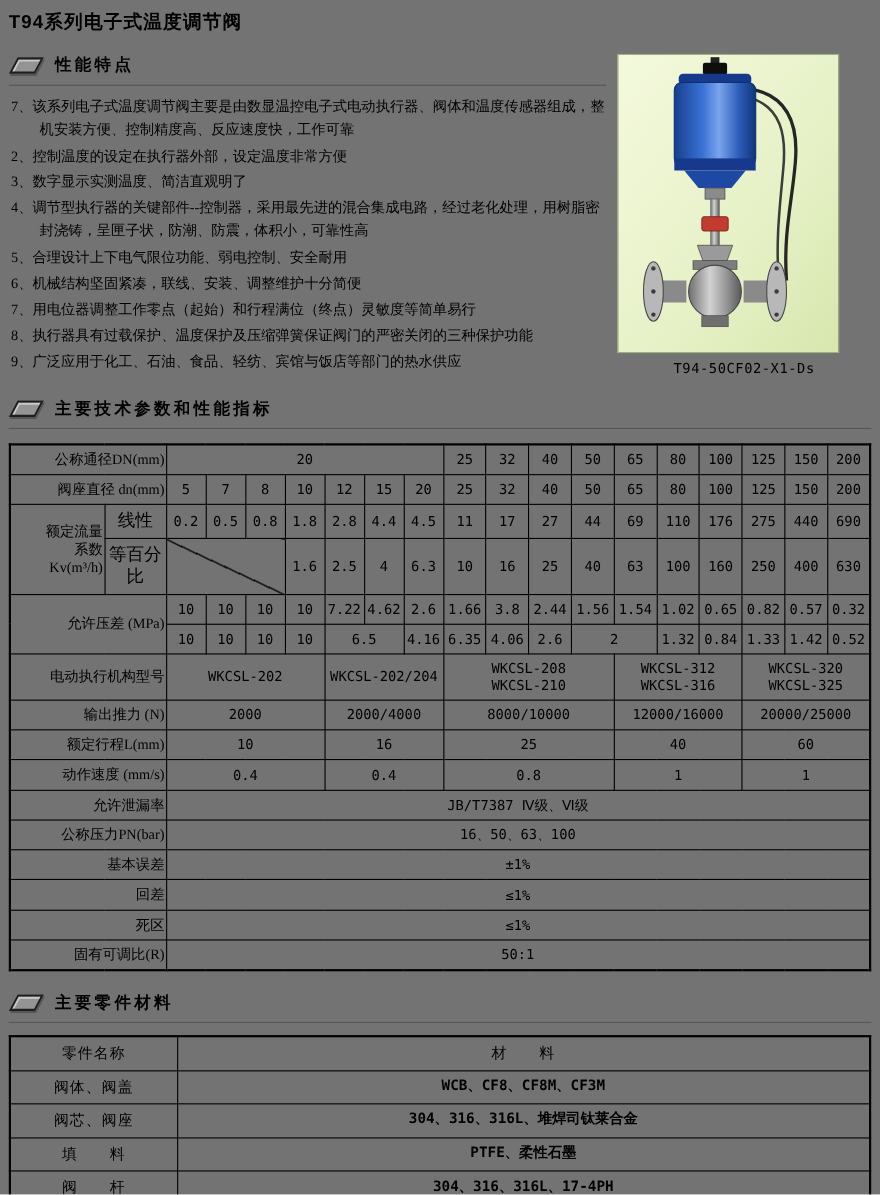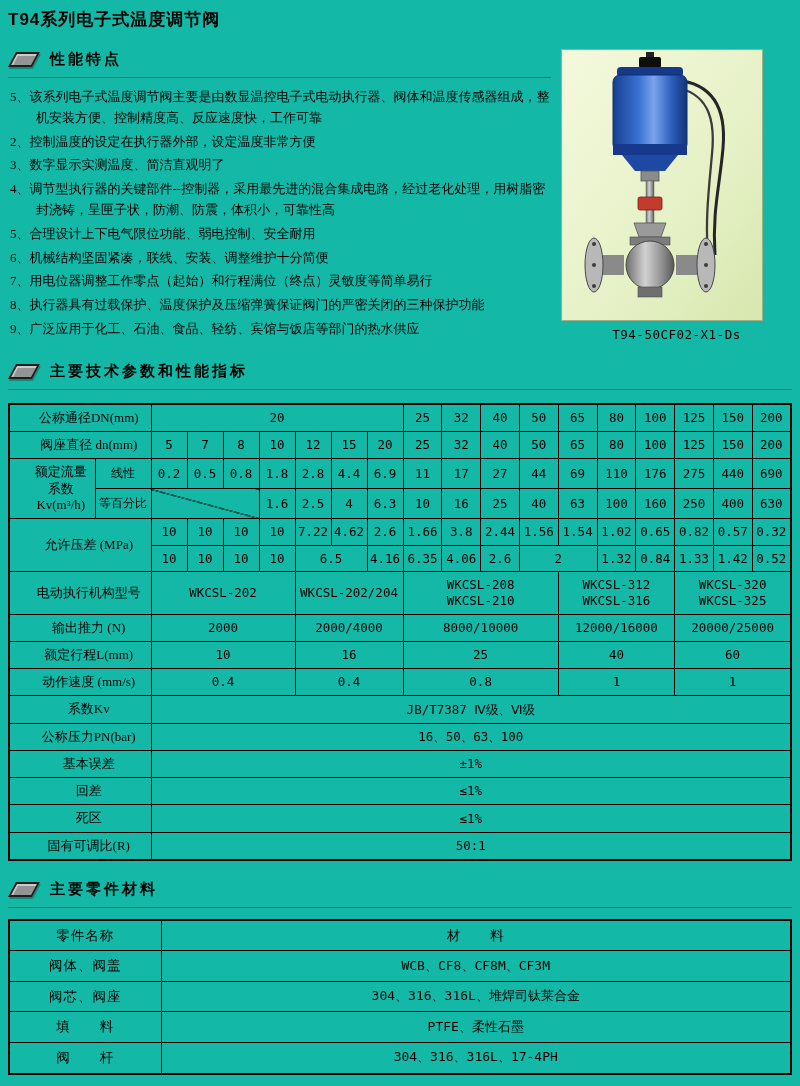--- a/index.html
+++ b/index.html
@@ -7,21 +7,21 @@
   body {
     width: 800px; height: 1086px;
     font-family: "Liberation Serif", serif;
     color: #000;
   }
   .page {
     width: 800px; height: 1086px;
     padding: 6px 8px 8px 8px;
     position: relative;
     overflow: hidden;
-    background: #14b8a6;
+    background: #737373;
   }
   .doc-title {
     font-family: "Liberation Sans", sans-serif;
     font-size: 17px; font-weight: 700;
     letter-spacing: 1px;
     margin: 2px 0 16px 0;
   }
   .sec-head {
     display: flex; align-items: center; gap: 14px;
     border-bottom: 1px solid #555;
@@ -70,60 +70,60 @@
     vertical-align: middle;
     font-family: "DejaVu Sans Mono", monospace;
     font-size: 12.5px;
     line-height: 1.25;
     padding: 5px 1px;
     white-space: pre-line;
     overflow: hidden;
   }
   .specs-table td.lbl {
     font-family: "Liberation Serif", serif;
-    text-align: center;
+    text-align: right;
     padding-left: 18px;
     font-size: 13px;
   }
   .specs-table td.sublbl {
     font-family: "Liberation Serif", serif;
-    font-size: 12px;
+    font-size: 16px;
     padding: 5px 0;
   }
   .specs-table td.diag {
     background: linear-gradient(to right top,
       transparent 49.3%, #000 49.3%, #000 50.7%, transparent 50.7%);
   }
   .mat-table { margin-top: 11px; border: 2px solid #000; }
   .mat-table td {
     border: 1px solid #000;
     text-align: center;
     vertical-align: middle;
     font-size: 13.5px;
     padding: 6px 4px;
     line-height: 1.3;
   }
   .mat-table td.lbl { font-family: "Liberation Serif", serif; letter-spacing: 1px; }
-  .mat-table td.val { font-family: "DejaVu Sans Mono", monospace; font-size: 13px; }
+  .mat-table td.val { font-family: "DejaVu Sans Mono", monospace; font-size: 13px; font-weight: bold; }
 </style>
 </head>
 <body>
 
 <div class="page">
 
   <h1 class="doc-title">T94系列电子式温度调节阀</h1>
 
   <div class="features-row">
     <div class="features-left">
       <div class="sec-head">
         <span class="sec-icon"></span>
         <span class="sec-title">性能特点</span>
       </div>
       <ol class="features">
-          <li>5、该系列电子式温度调节阀主要是由数显温控电子式电动执行器、阀体和温度传感器组成，整机安装方便、控制精度高、反应速度快，工作可靠</li>
+          <li>7、该系列电子式温度调节阀主要是由数显温控电子式电动执行器、阀体和温度传感器组成，整机安装方便、控制精度高、反应速度快，工作可靠</li>
           <li>2、控制温度的设定在执行器外部，设定温度非常方便</li>
           <li>3、数字显示实测温度、简洁直观明了</li>
           <li>4、调节型执行器的关键部件--控制器，采用最先进的混合集成电路，经过老化处理，用树脂密封浇铸，呈匣子状，防潮、防震，体积小，可靠性高</li>
           <li>5、合理设计上下电气限位功能、弱电控制、安全耐用</li>
           <li>6、机械结构坚固紧凑，联线、安装、调整维护十分简便</li>
           <li>7、用电位器调整工作零点（起始）和行程满位（终点）灵敏度等简单易行</li>
           <li>8、执行器具有过载保护、温度保护及压缩弹簧保证阀门的严密关闭的三种保护功能</li>
           <li>9、广泛应用于化工、石油、食品、轻纺、宾馆与饭店等部门的热水供应</li>
         </ol>
     </div>
@@ -253,21 +253,21 @@
           <tr>
             <td rowspan="2" class="lbl">额定流量
 系数Kv(m³/h)</td>
             <td class="sublbl">线性</td>
             <td>0.2</td>
             <td>0.5</td>
             <td>0.8</td>
             <td>1.8</td>
             <td>2.8</td>
             <td>4.4</td>
-            <td>6.9</td>
+            <td>4.5</td>
             <td>11</td>
             <td>17</td>
             <td>27</td>
             <td>44</td>
             <td>69</td>
             <td>110</td>
             <td>176</td>
             <td>275</td>
             <td>440</td>
             <td>690</td>
@@ -356,21 +356,21 @@
           </tr>
           <tr>
             <td colspan="2" class="lbl">动作速度 (mm/s)</td>
             <td colspan="4">0.4</td>
             <td colspan="3">0.4</td>
             <td colspan="4">0.8</td>
             <td colspan="3">1</td>
             <td colspan="3">1</td>
           </tr>
           <tr>
-            <td colspan="2" class="lbl">系数Kv</td>
+            <td colspan="2" class="lbl">允许泄漏率</td>
             <td colspan="17">JB/T7387 Ⅳ级、Ⅵ级</td>
           </tr>
           <tr>
             <td colspan="2" class="lbl">公称压力PN(bar)</td>
             <td colspan="17">16、50、63、100</td>
           </tr>
           <tr>
             <td colspan="2" class="lbl">基本误差</td>
             <td colspan="17">±1%</td>
           </tr>

